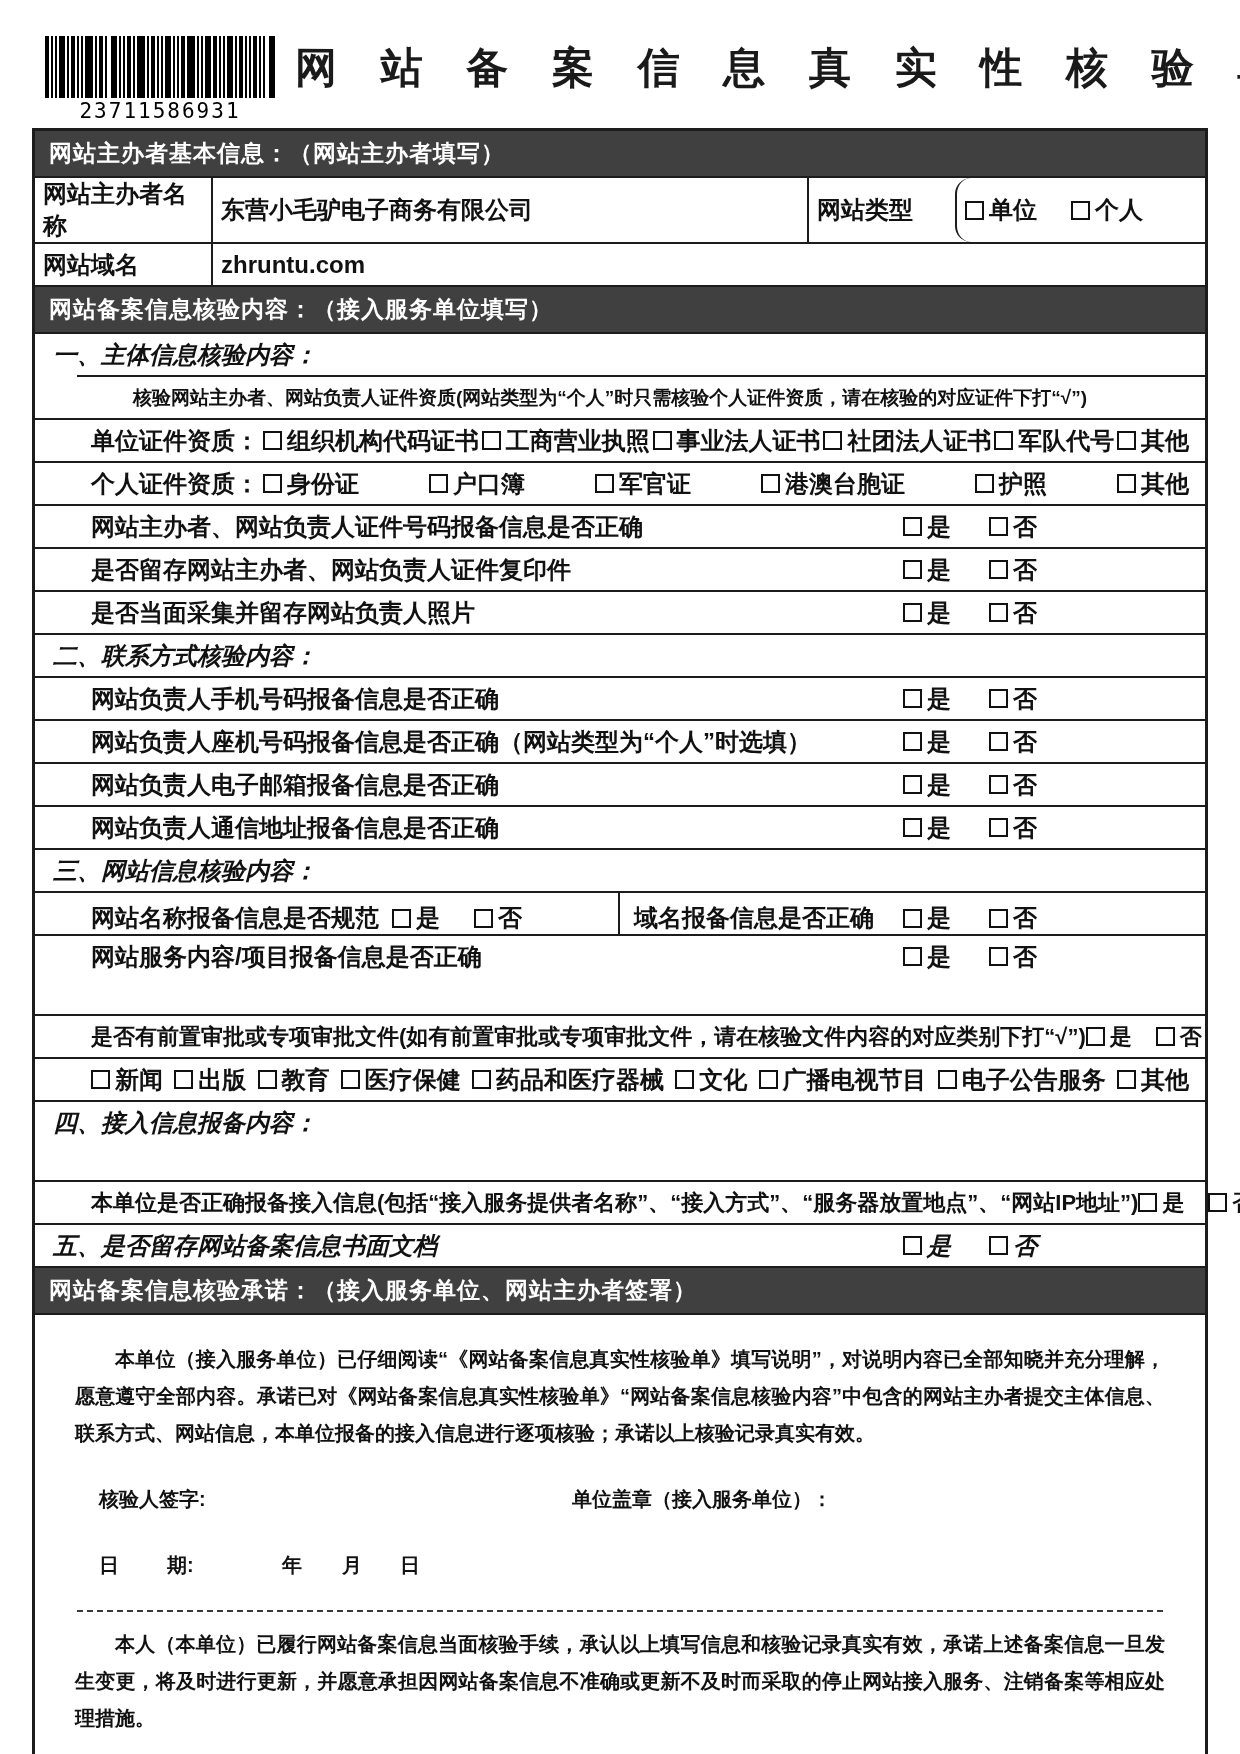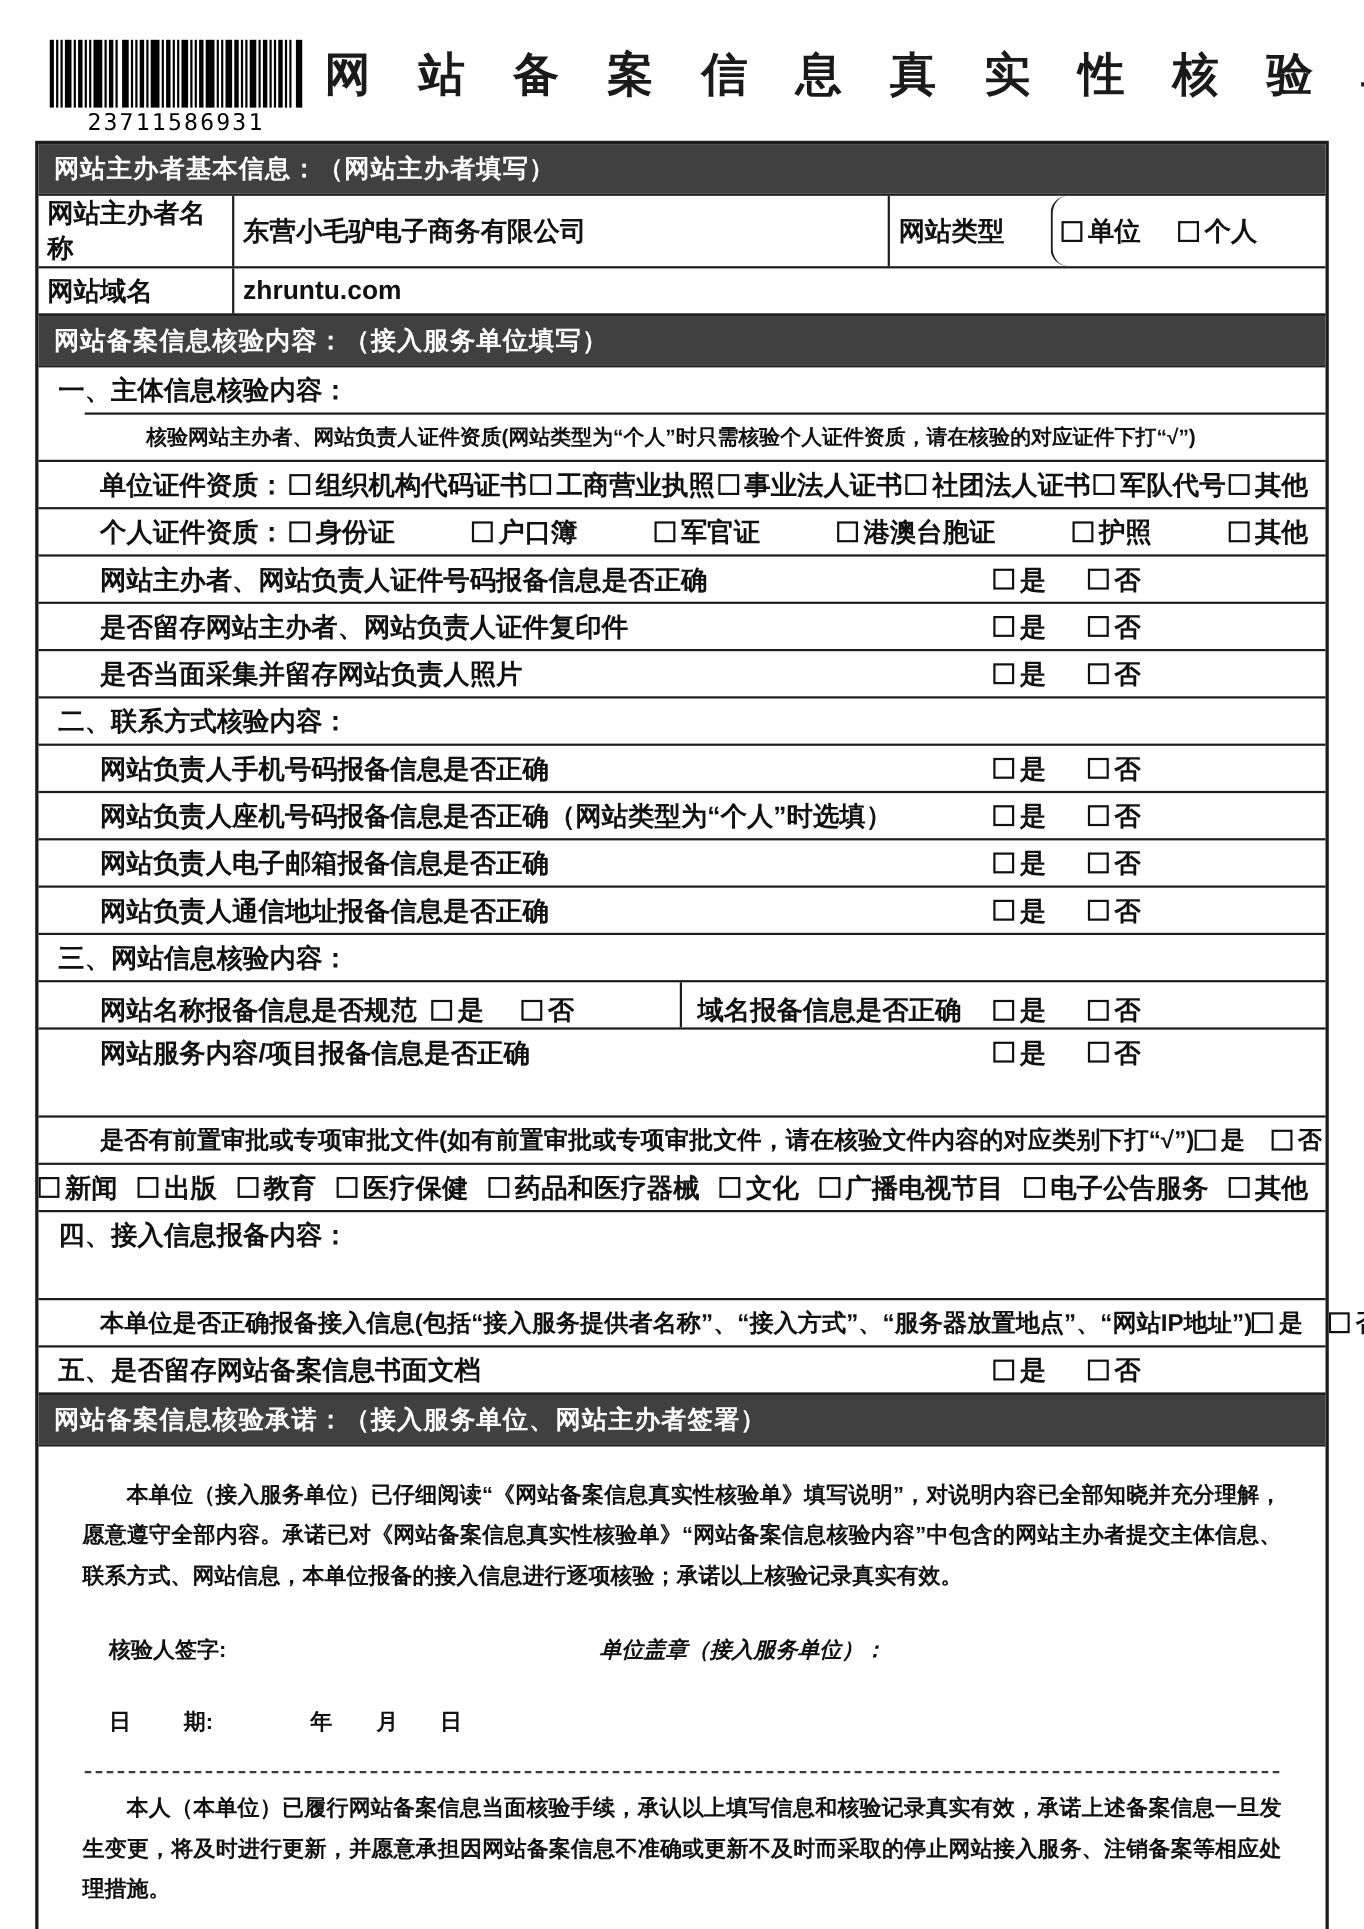--- a/index.html
+++ b/index.html
@@ -20,46 +20,46 @@
   .bar{background:#404040;color:#fff;font-size:23px;font-weight:bold;
        display:flex;align-items:center;height:45px;padding-left:14px;letter-spacing:1px;}
   .row{display:flex;align-items:center;min-height:41px;font-size:24px;font-weight:600;}
   .cols{padding:0;}
   .cell{display:flex;align-items:center;align-self:stretch;padding:0 8px;}
   .vline{border-left:2px solid #1c1c1c;}
   .lab{width:160px;flex:0 0 auto;}
   .val{flex:1 1 auto;}
   .typelab{width:130px;flex:0 0 auto;}
   .typeopts{width:232px;flex:0 0 auto;gap:34px;border-radius:16px;}
-  .ind1{padding-left:18px;}
+  .ind1{padding-left:18px;font-style:italic;}
   .ind2{padding-left:56px;}
   .qt{white-space:nowrap;}
   .cb{display:inline-block;width:15px;height:15px;border:2px solid #111;
       box-sizing:content-box;margin-right:5px;flex:0 0 auto;background:#fff;}
   .opt{display:inline-flex;align-items:center;white-space:nowrap;}
   .yn{margin-left:auto;display:flex;gap:38px;margin-right:168px;}
   .yn-flush{margin-right:12px;gap:24px;}
   .optlist{flex:1;display:flex;justify-content:space-between;padding-right:16px;margin-left:4px;}
-  .cats{}
+  .cats{padding-left:56px;}
   .cats .optlist{margin-left:0;}
   .tight{font-size:22px;margin-top:37px;}
   .note{font-size:19px;margin-left:42px;}
   .split{align-items:stretch;}
   .half{display:flex;align-items:flex-end;}
   .half-l{width:50%;border-right:2px solid #1c1c1c;padding-left:56px;box-sizing:border-box;}
   .half-r{flex:1;padding-left:14px;}
   .yn-split-l{margin-right:96px;gap:34px;}
   
   .cell-promise{height:557px;box-sizing:border-box;padding:26px 40px 0 40px;font-size:20px;
                 font-weight:600;}
   .para{line-height:37px;text-indent:2em;text-align:justify;margin:0;}
   .srow{position:relative;height:40px;margin-top:26px;}
   .srow span{position:absolute;top:8px;white-space:pre;}
   .sig-l{left:24px;}
-  .seal-l{left:470px;font-style:italic;}
+  .seal-l{left:497px;}
   .d1{left:24px;}.d2{left:92px;}.d3{left:207px;}.d4{left:267px;}.d5{left:325px;}
   .dashline{border:none;border-top:2px dashed #3a3a3a;margin:26px 2px 12px 2px;}
   .p2{margin-top:14px;}
   .srow.date2{margin-top:44px;}
 </style>
 </head>
 <body>
 
 <div class="page">
 

